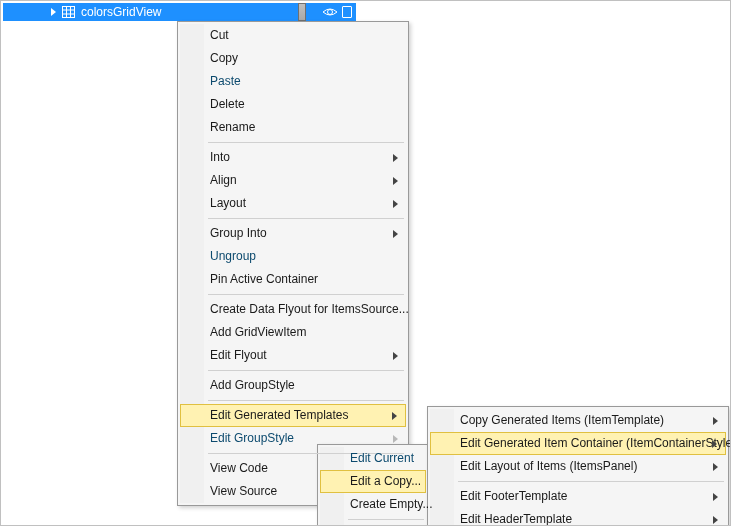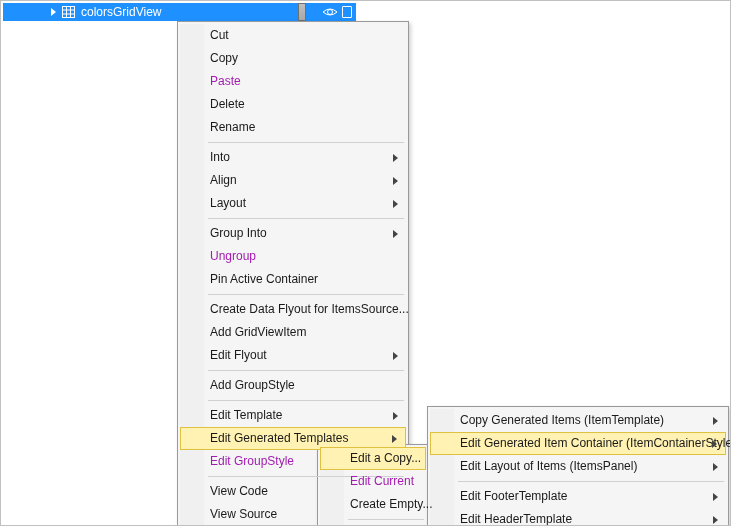--- a/index.html
+++ b/index.html
@@ -73,21 +73,21 @@
     background: #f0f0f0;
   }
   .item {
     position: relative;
     padding: 4px 34px 4px 30px;
     white-space: nowrap;
     cursor: default;
     line-height: 15px;
     z-index: 1;
   }
-  .item.disabled { color: #a21caf; }
+  .item.disabled { color: #0c4a6e; }
   .item.hl { background: #fff2b2; border: 1px solid #e0c040; padding: 3px 33px 3px 29px; }
   .sep {
     height: 1px;
     background: #d0d0d0;
     margin: 3px 2px 3px 28px;
     position: relative;
     z-index: 1;
   }
   .arrow {
     position: absolute;
@@ -148,32 +148,31 @@
   <div class="item"><span>Group Into</span><span class="arrow"></span></div>
   <div class="item disabled">Ungroup</div>
   <div class="item">Pin Active Container</div>
   <div class="sep"></div>
   <div class="item">Create Data Flyout for ItemsSource...</div>
   <div class="item">Add GridViewItem</div>
   <div class="item"><span>Edit Flyout</span><span class="arrow"></span></div>
   <div class="sep"></div>
   <div class="item">Add GroupStyle</div>
   <div class="sep"></div>
-  <div class="item"><span>Edit Template</span><span class="arrow"></span></div>
   <div class="item hl"><span>Edit Generated Templates</span><span class="arrow"></span></div>
   <div class="item disabled"><span>Edit GroupStyle</span><span class="arrow" style="border-left-color:#b8b8b8"></span></div>
   <div class="sep"></div>
   <div class="item">View Code</div>
   <div class="item">View Source</div>
 </div>
 
 <div class="menu" id="menu-sub1">
   <div class="gutter"></div>
+  <div class="item disabled">Edit Current</div>
   <div class="item hl">Edit a Copy...</div>
-  <div class="item disabled">Edit Current</div>
   <div class="item">Create Empty...</div>
   <div class="sep"></div>
   <div class="item disabled"></div>
 </div>
 
 <div class="menu" id="menu-sub2">
   <div class="gutter"></div>
   <div class="item"><span>Copy Generated Items (ItemTemplate)</span><span class="arrow"></span></div>
   <div class="item hl"><span>Edit Generated Item Container (ItemContainerStyle)</span><span class="arrow"></span></div>
   <div class="item"><span>Edit Layout of Items (ItemsPanel)</span><span class="arrow"></span></div>

